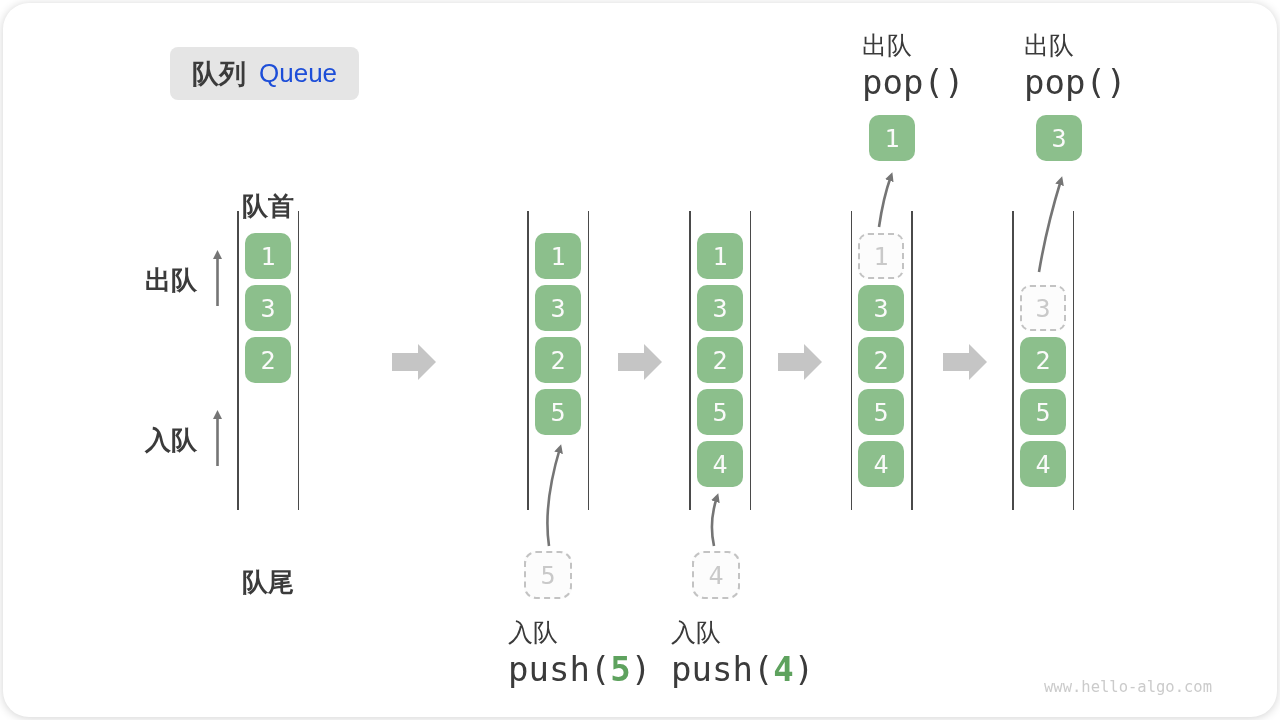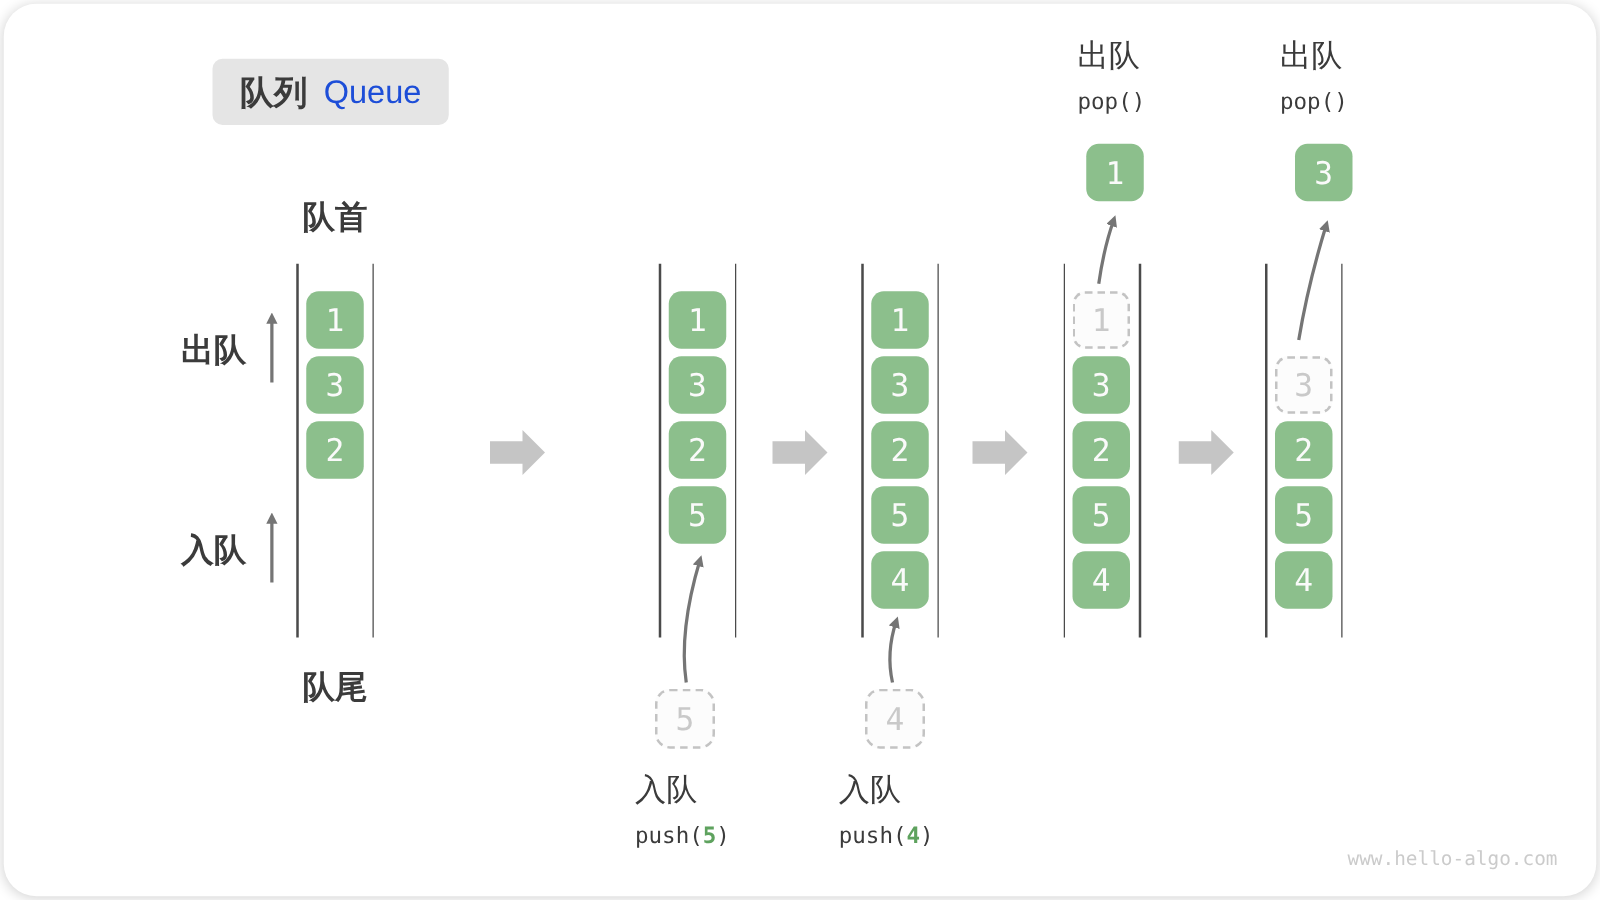--- a/index.html
+++ b/index.html
@@ -12,41 +12,41 @@
 
   
   .title-box { position:absolute; left:170px; top:47px; height:53px;
                background:#e5e5e5; border-radius:8px; display:flex;
                align-items:center; padding:0 22px; gap:13px; }
   .title-zh { font-size:27px; font-weight:700; color:#3b3b3b; }
   .title-en { font-family:Liberation Sans, sans-serif; font-size:26px; color:#1d4ed8; }
 
   
   .pos-label { position:absolute; font-size:26px; font-weight:700; color:#3b3b3b;
-               width:64px; text-align:center; }
+               width:64px; text-align:center;margin-top:33px; }
   .side-label { position:absolute; font-size:26px; font-weight:700; color:#3b3b3b; }
 
   
   .vline { position:absolute; top:211px; height:299px; width:1.6px; background:#4a4a4a; }
 
   
   .cell { position:absolute; width:46px; height:46px; border-radius:10px;
           display:flex; align-items:center; justify-content:center;
           font-family:"DejaVu Sans Mono", monospace; font-size:25px; }
   .cell.green  { background:#8cbf8c; color:#fafafa; }
   .cell.dashed { border:2.5px dashed #c3c3c3; background:#fcfcfc; color:#c9c9c9; }
   .cell.below  { width:48px; height:48px; border-radius:12px; }
 
   
   .op-caption { position:absolute; color:#3b3b3b; }
   .op-zh   { font-size:25px; font-weight:500; line-height:30px; }
-  .op-code { font-family:"DejaVu Sans Mono", monospace; font-size:18px; line-height:30px; margin-top:7px; }
+  .op-code { font-family:"DejaVu Sans Mono", monospace; font-size:34px; line-height:30px; margin-top:7px; }
   .op-arg  { color:#5ea25e; font-weight:700; }
 
-  .watermark { position:absolute; left:1078px; top:678px;
+  .watermark { position:absolute; left:1044px; top:678px;
                font-family:"DejaVu Sans Mono", monospace; font-size:15.5px; color:#cbcbcb; }
 
   svg.overlay { position:absolute; left:0; top:0; pointer-events:none; }
 </style>
 </head>
 <body>
 
 <div class="card"></div>
 <div class="canvas">
 

